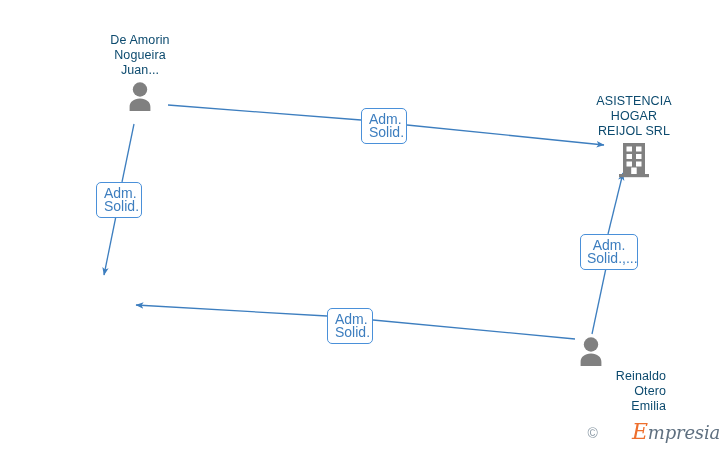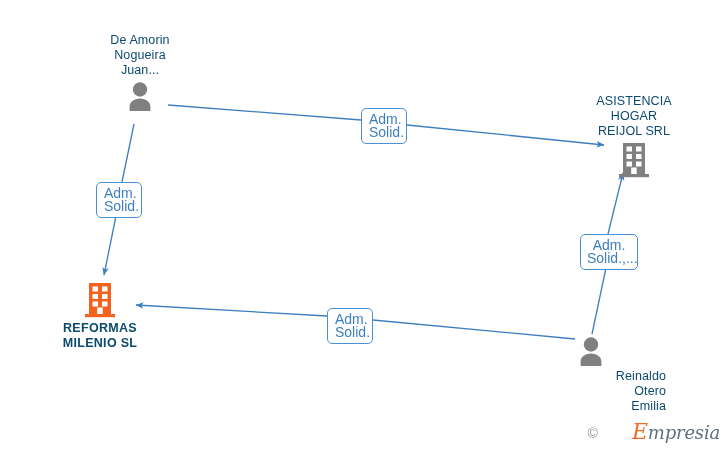--- a/index.html
+++ b/index.html
@@ -141,35 +141,20 @@
       <rect x="9.5" y="4.5" width="5.5" height="5" fill="#ffffff"></rect>
       <rect x="19" y="4.5" width="5.5" height="5" fill="#ffffff"></rect>
       <rect x="9.5" y="12" width="5.5" height="5" fill="#ffffff"></rect>
       <rect x="19" y="12" width="5.5" height="5" fill="#ffffff"></rect>
       <rect x="9.5" y="19.5" width="5.5" height="5" fill="#ffffff"></rect>
       <rect x="19" y="19.5" width="5.5" height="5" fill="#ffffff"></rect>
       <rect x="14.2" y="25.5" width="5.5" height="6.5" fill="#ffffff"></rect>
     </svg>
   </div>
 
-  <div class="node label-below" style="left:100px; top:282px;">
-    <svg class="node-icon" width="34" height="36" viewBox="0 0 34 36">
-      <rect x="6" y="1" width="22" height="31" fill="#f4621f"></rect>
-      <rect x="2" y="32" width="30" height="3.2" fill="#f4621f"></rect>
-      <rect x="9.5" y="4.5" width="5.5" height="5" fill="#ffffff"></rect>
-      <rect x="19" y="4.5" width="5.5" height="5" fill="#ffffff"></rect>
-      <rect x="9.5" y="12" width="5.5" height="5" fill="#ffffff"></rect>
-      <rect x="19" y="12" width="5.5" height="5" fill="#ffffff"></rect>
-      <rect x="9.5" y="19.5" width="5.5" height="5" fill="#ffffff"></rect>
-      <rect x="19" y="19.5" width="5.5" height="5" fill="#ffffff"></rect>
-      <rect x="14.2" y="25.5" width="5.5" height="6.5" fill="#ffffff"></rect>
-    </svg>
-    <div class="node-label company">REFORMAS
-MILENIO  SL</div>
-  </div>
 
   <div class="node label-below" style="left:591px; top:336px;text-align:right;">
     <svg class="node-icon" width="32" height="30" viewBox="0 0 32 30">
       <circle cx="16" cy="8.5" r="7.2" fill="#808080"></circle>
       <path d="M16 17.6c-6.3 0-10.4 3.6-10.4 8.2V30h20.8v-4.2c0-4.6-4.1-8.2-10.4-8.2z" fill="#808080"></path>
     </svg>
     <div class="node-label">Reinaldo
 Otero
 Emilia</div>
   </div>

